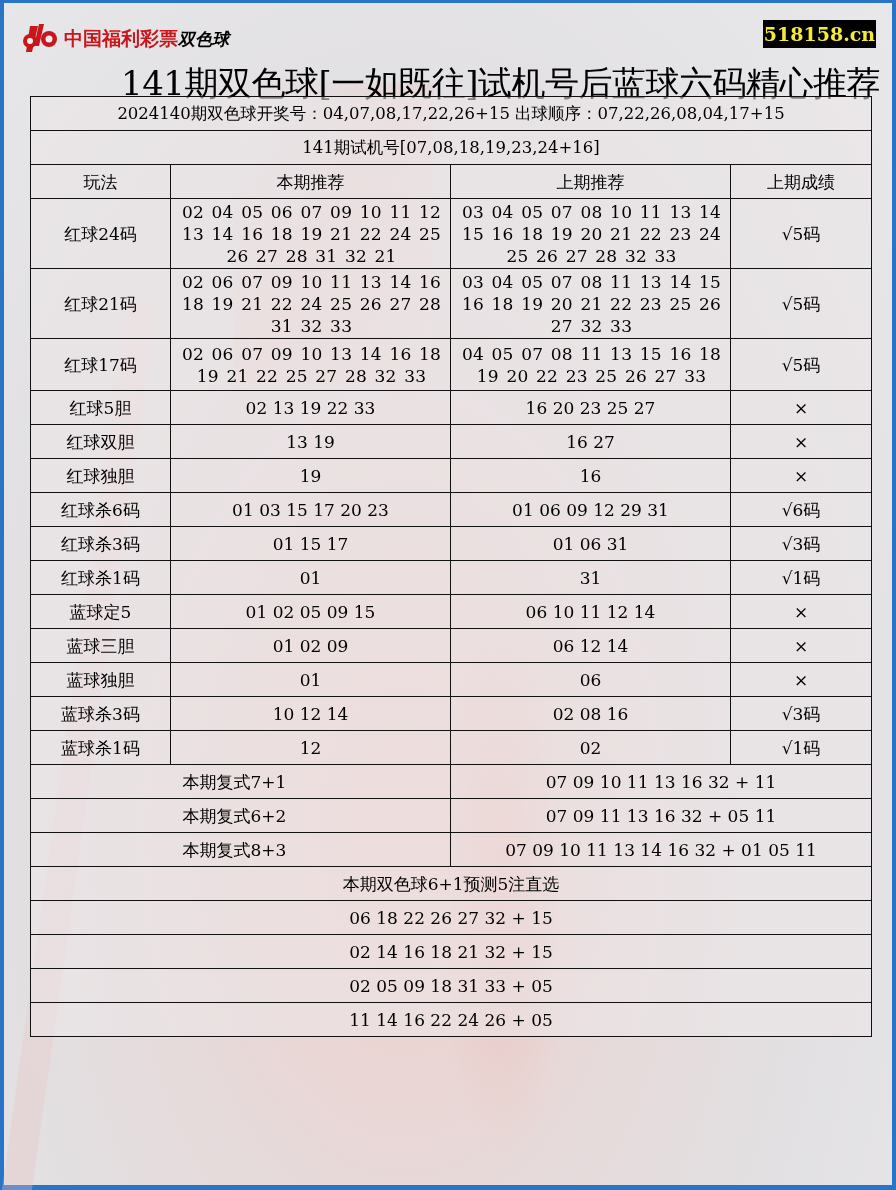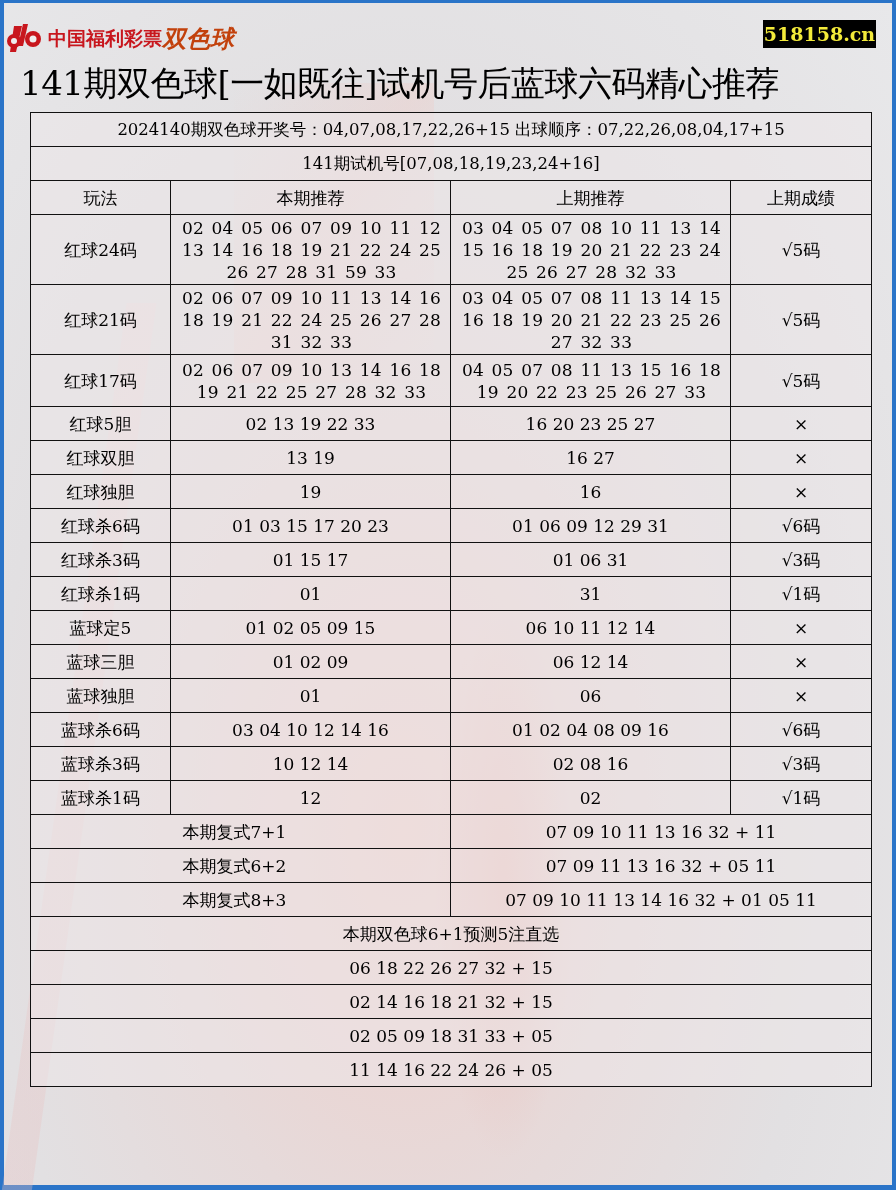--- a/index.html
+++ b/index.html
@@ -12,39 +12,39 @@
     position:absolute; left:0; top:0; width:896px; height:1190px;
     box-sizing:border-box;
     border-left:4px solid #2a74c8; border-right:4px solid #2a74c8;
     border-top:3px solid #2a74c8; border-bottom:5px solid #2a74c8;
     background:
       linear-gradient(100deg, rgba(255,255,255,0.0) 0%, rgba(255,255,255,0.0) 100%),
       radial-gradient(ellipse at 45% 70%, #efd0cc 0%, #e6dada 35%, #e2e0e2 60%, #e8e8ea 100%);
   }
   .bg-stripe { position:absolute; opacity:0.35; }
   .logo {
-    position:absolute; left:4px; top:22px; height:34px;
+    position:absolute; left:20px; top:22px; height:34px;
     display:flex; align-items:center;
   }
   .logo-mark { width:40px; height:34px; position:relative; }
   .logo-text { font-family:"DejaVu Sans", sans-serif; font-weight:bold; font-size:19px; color:#c8161d; margin-left:4px; letter-spacing:0px; }
-  .logo-text2 { font-family:"DejaVu Sans", sans-serif; font-weight:bold; font-style:italic; font-size:24px; color:#c2410c; }
+  .logo-text2 { font-family:"DejaVu Sans", sans-serif; font-weight:bold; font-style:italic; font-size:17px; color:#000000; }
   .site-badge {
     position:absolute; left:763px; top:20px; width:113px; height:28px;
     background:#000; color:#f3ea3a;
     font-family:"DejaVu Serif", serif; font-weight:bold; font-size:19px;
     display:flex; align-items:center; justify-content:center;
   }
   .page-title {
     position:absolute; left:20px; top:60px; width:860px;
-    font-size:34px; line-height:46px; text-align:left; white-space:nowrap;
+    font-size:34px; line-height:46px; text-align:right; white-space:nowrap;
     font-family:"DejaVu Serif", serif; letter-spacing:-0.5px;
   }
   table.main {
-    position:absolute; left:30px; top:112px; width:841px;
+    position:absolute; left:30px; top:96px; width:841px;
     border-collapse:collapse; table-layout:fixed;
     background:rgba(236,232,234,0.55);
   }
   table.main td {
     border:1.5px solid #111; padding:0; text-align:center;
     font-size:17px; line-height:22px; vertical-align:middle;
     font-family:"DejaVu Serif", serif;
   }
   .h35 { height:34px; }
   td.nums-multi { text-align:left; padding-left:2px !important; letter-spacing:0.2px; word-spacing:2px; }
@@ -101,21 +101,21 @@
       <td>本期推荐</td>
       <td>上期推荐</td>
       <td>上期成绩</td>
     </tr>
 
     <tr style="height:70px">
       <td>红球24码</td>
       <td class="nums-multi">
         <span class="nl">02 04 05 06 07 09 10 11 12</span>
         <span class="nl">13 14 16 18 19 21 22 24 25</span>
-        <span class="nl">26 27 28 31 59 33</span>
+        <span class="nl">26 27 28 31 32 21</span>
       </td>
       <td class="nums-multi">
         <span class="nl">03 04 05 07 08 10 11 13 14</span>
         <span class="nl">15 16 18 19 20 21 22 23 24</span>
         <span class="nl">25 26 27 28 32 33</span>
       </td>
       <td>√5码</td>
     </tr>
     <tr style="height:70px">
       <td>红球21码</td>
@@ -192,26 +192,20 @@
       <td class="cond">06 12 14</td>
       <td class="x-mark">×</td>
     </tr>
     <tr class="h35">
       <td class="cond">蓝球独胆</td>
       <td class="cond">01</td>
       <td class="cond">06</td>
       <td class="x-mark">×</td>
     </tr>
     <tr class="h35">
-      <td class="cond">蓝球杀6码</td>
-      <td class="cond">03 04 10 12 14 16</td>
-      <td class="cond">01 02 04 08 09 16</td>
-      <td class="cond">√6码</td>
-    </tr>
-    <tr class="h35">
       <td class="cond">蓝球杀3码</td>
       <td class="cond">10 12 14</td>
       <td class="cond">02 08 16</td>
       <td class="cond">√3码</td>
     </tr>
     <tr class="h35">
       <td class="cond">蓝球杀1码</td>
       <td class="cond">12</td>
       <td class="cond">02</td>
       <td class="cond">√1码</td>

